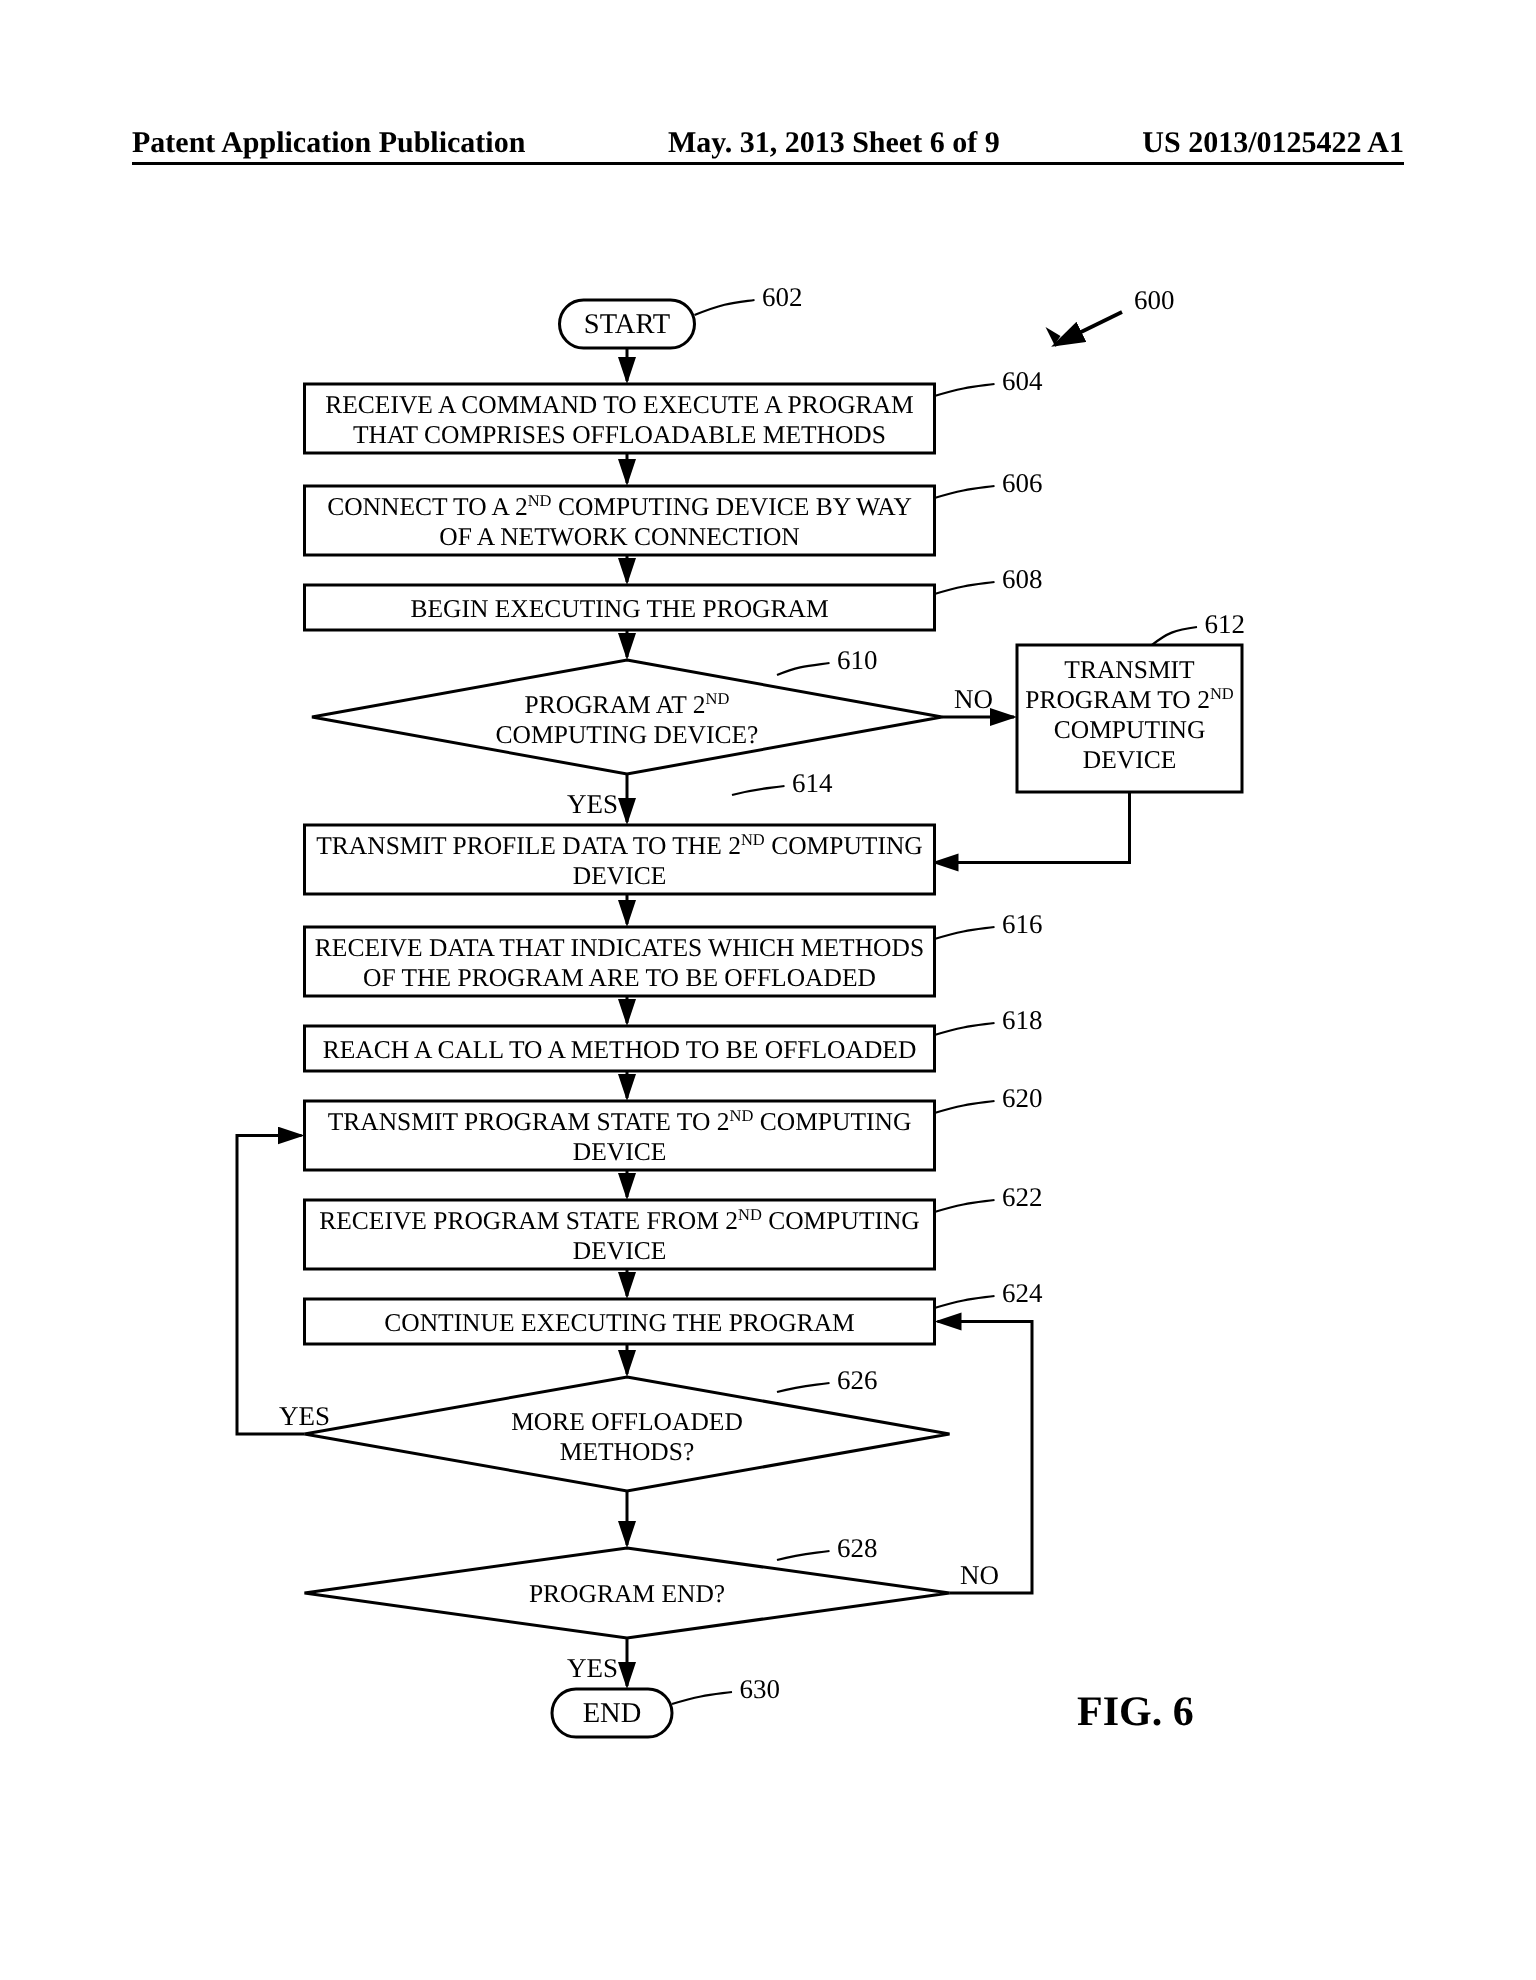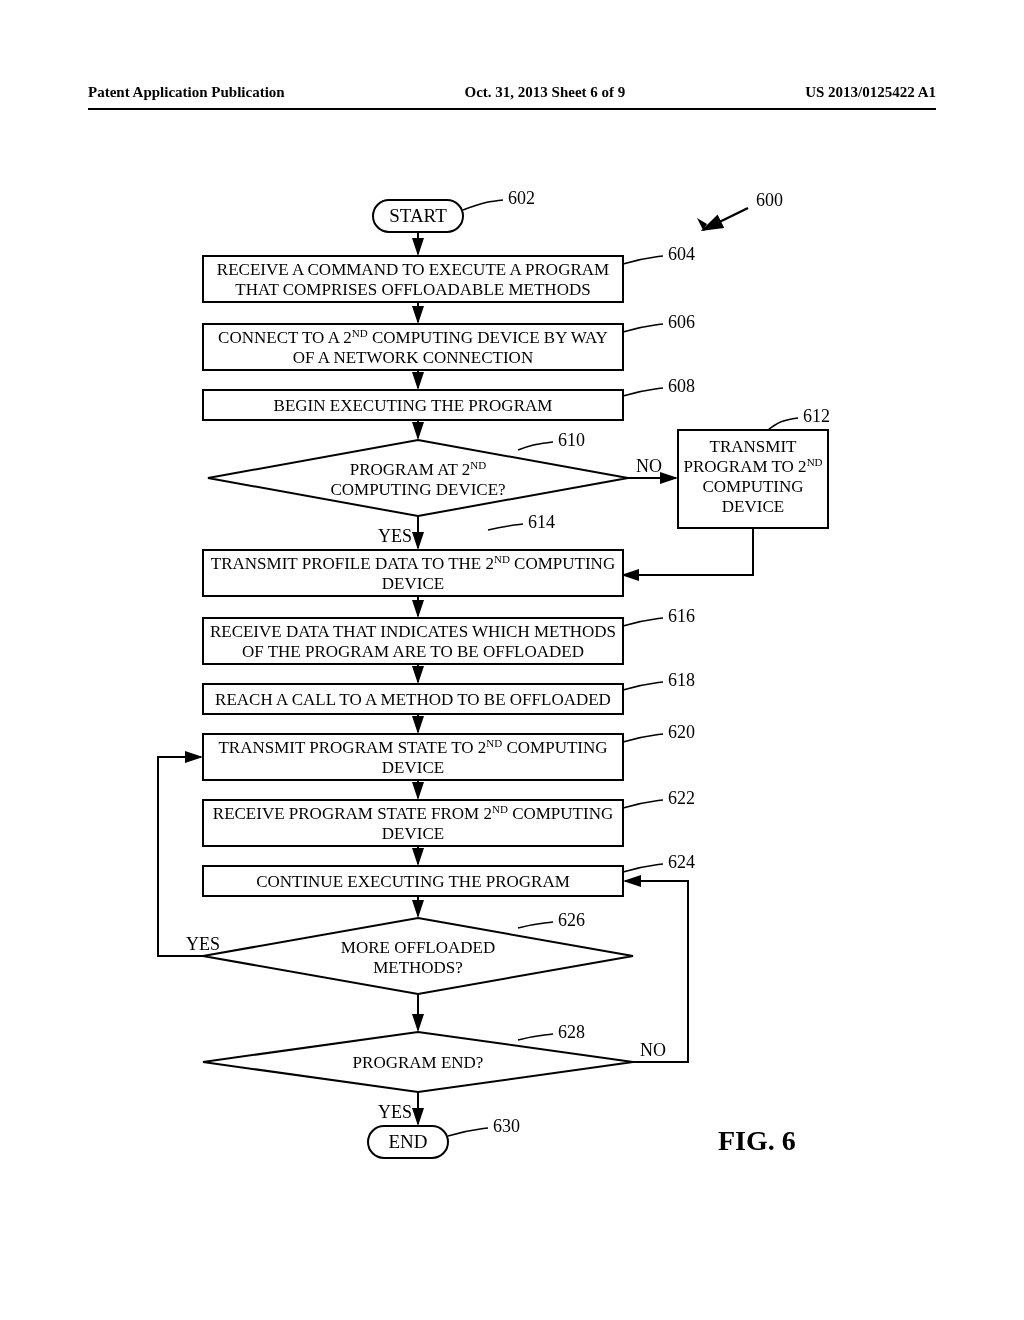--- a/index.html
+++ b/index.html
@@ -16,21 +16,21 @@
     position: relative;
     background: #fff;
   }
   .header {
     position: absolute;
     top: 84px;
     left: 88px;
     right: 88px;
     display: flex;
     justify-content: space-between;
-    font-size: 15px;
+    font-size: 20px;
     font-weight: bold;
   }
   .header .left { }
   .header .mid { }
   .header .right { }
   .hr {
     position: absolute;
     top: 108px;
     left: 88px;
     right: 88px;
@@ -49,21 +49,21 @@
   .lbl { font: 18px "Times New Roman", serif; }
   .figlabel { font: bold 28px "Times New Roman", serif; }
   .sup { font-size: 11px; }
 </style>
 </head>
 <body>
 
 <div class="page">
   <div class="header">
     <span class="left">Patent Application Publication</span>
-    <span class="mid">Oct. 31, 2013  Sheet 6 of 9</span>
+    <span class="mid">May. 31, 2013  Sheet 6 of 9</span>
     <span class="right">US 2013/0125422 A1</span>
   </div>
   <div class="hr"></div>
 
   <svg viewBox="0 0 848 1120">
     <defs>
       <marker id="arrow" markerWidth="10" markerHeight="10" refX="8" refY="3" orient="auto" markerUnits="strokeWidth">
         <path d="M0,0 L0,6 L9,3 z" fill="#000"></path>
       </marker>
     </defs>

